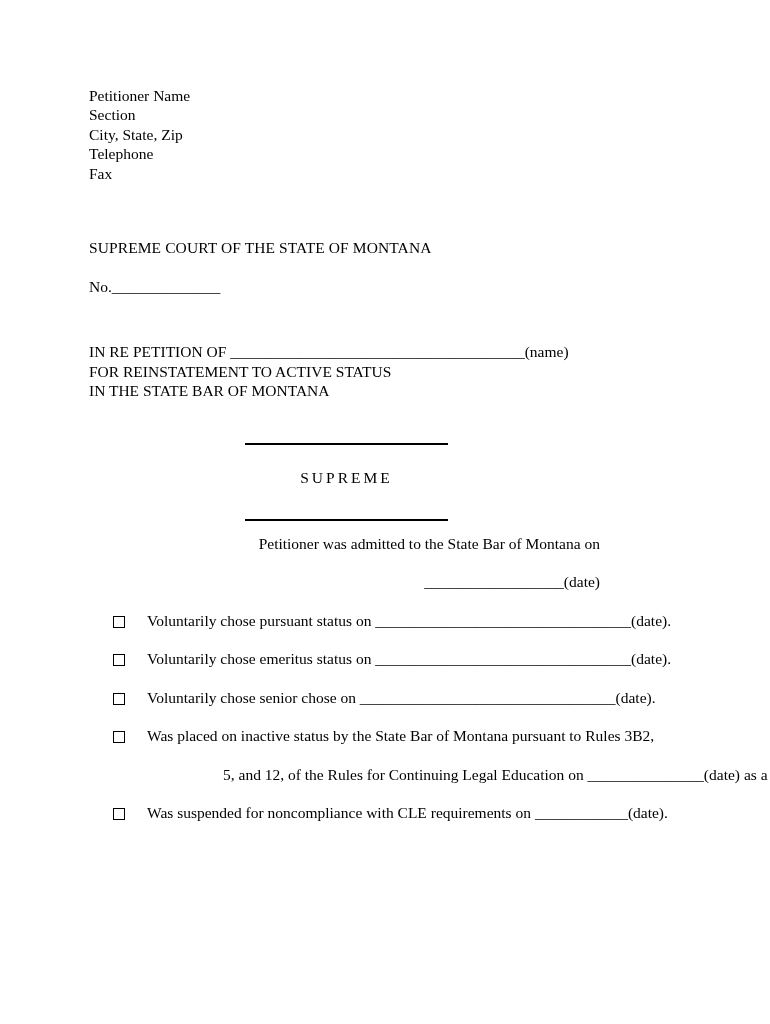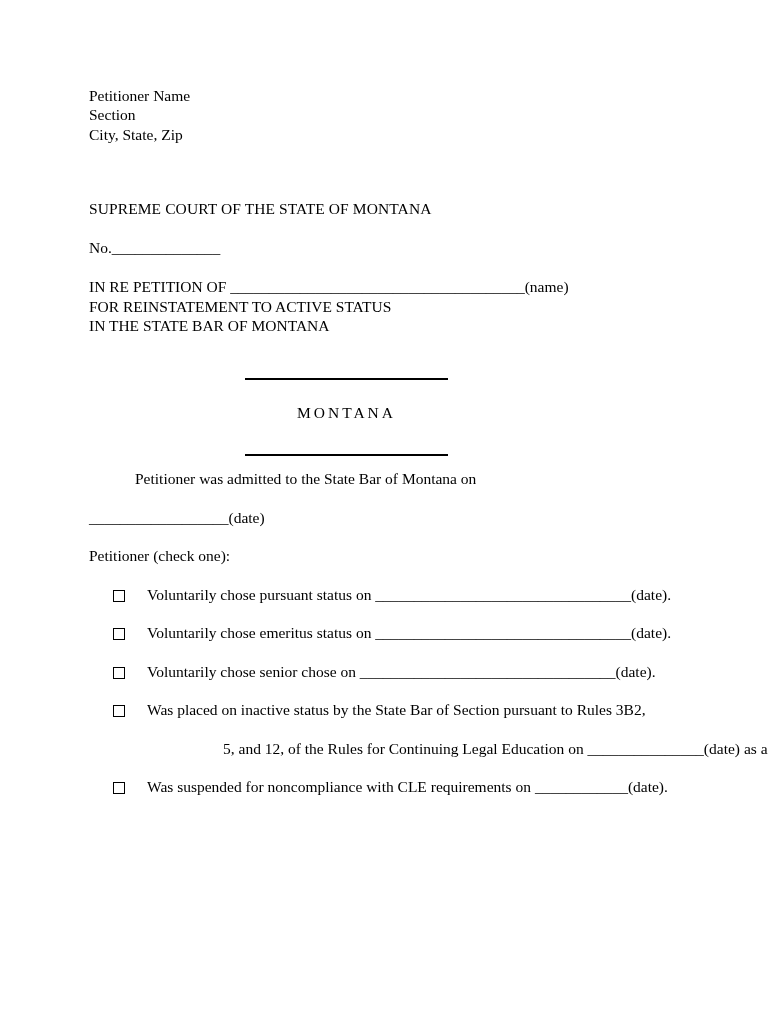--- a/index.html
+++ b/index.html
@@ -38,21 +38,21 @@
     padding-right: 8px;
   }
   .case-no {
     font-size: 15.5px;
     margin-top: 21px;
     padding-right: 8px;
   }
   .in-re-block {
     font-size: 15.5px;
     line-height: 19.6px;
-    margin-top: 20px;
+    margin-top: 46px;
   }
   .in-re-block div {
     white-space: nowrap;
   }
   .rule-wrap {
     margin-top: 30px;
     text-align: center;
     padding-right: 8px;
   }
   .rule {
@@ -81,20 +81,21 @@
   }
   .para .indent {
     display: inline-block;
     width: 46px;
   }
   .para2 {
     font-size: 15.5px;
     line-height: 38.5px;
     margin-top: 0px;
     padding-right: 12px;
+    text-align: right;
   }
   .para2 .indent {
     display: inline-block;
     width: 46px;
   }
   .checklist {
     margin-top: 0px;
     font-size: 15.5px;
   }
   .check-row {
@@ -124,67 +125,68 @@
 </style>
 </head>
 <body>
 
 <div class="page">
 
   <div class="caption-block">
     <div>Petitioner Name</div>
     <div>Section</div>
     <div>City, State, Zip</div>
+    <div>Telephone</div>
+    <div>Fax</div>
   </div>
 
   <div class="court-title">SUPREME COURT OF THE STATE OF MONTANA</div>
 
   <div class="case-no">No.______________</div>
 
   <div class="in-re-block">
     <div>IN RE PETITION OF ______________________________________(name)</div>
     <div>FOR REINSTATEMENT TO ACTIVE STATUS</div>
     <div>IN THE STATE BAR OF MONTANA</div>
   </div>
 
   <div class="rule-wrap">
     <span class="rule"></span>
   </div>
 
-  <div class="petition-title">MONTANA</div>
+  <div class="petition-title">SUPREME</div>
 
   <div class="rule-wrap second">
     <span class="rule"></span>
   </div>
 
 
   <div class="para2"><span class="indent"></span><span>Petitioner was admitted to the State Bar of Montana on __________________(date)</span></div>
 
-  <div class="para2"><span>Petitioner (check one):</span></div>
 
   <div class="checklist">
 
     <div class="check-row">
       <span class="box"></span>
       <span class="txt">Voluntarily chose pursuant status on _________________________________(date).</span>
     </div>
 
     <div class="check-row">
       <span class="box"></span>
       <span class="txt">Voluntarily chose emeritus status on _________________________________(date).</span>
     </div>
 
     <div class="check-row">
       <span class="box"></span>
       <span class="txt">Voluntarily chose senior chose on _________________________________(date).</span>
     </div>
 
     <div class="check-row">
       <span class="box"></span>
-      <span class="txt">Was placed on inactive status by the State Bar of Section pursuant to Rules 3B2,</span>
+      <span class="txt">Was placed on inactive status by the State Bar of Montana pursuant to Rules 3B2,</span>
     </div>
 
     <div class="cont-row">5, and 12, of the Rules for Continuing Legal Education on _______________(date) as a result of n</div>
 
     <div class="check-row">
       <span class="box"></span>
       <span class="txt">Was suspended for noncompliance with CLE requirements on ____________(date).</span>
     </div>
 
   </div>

